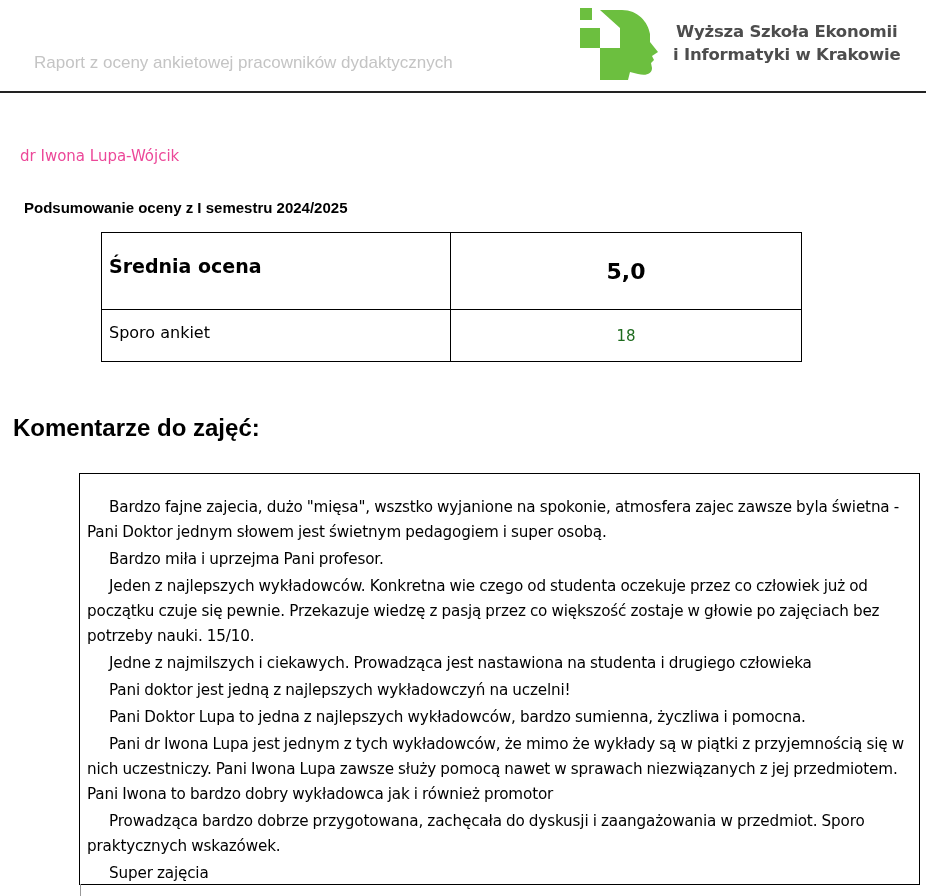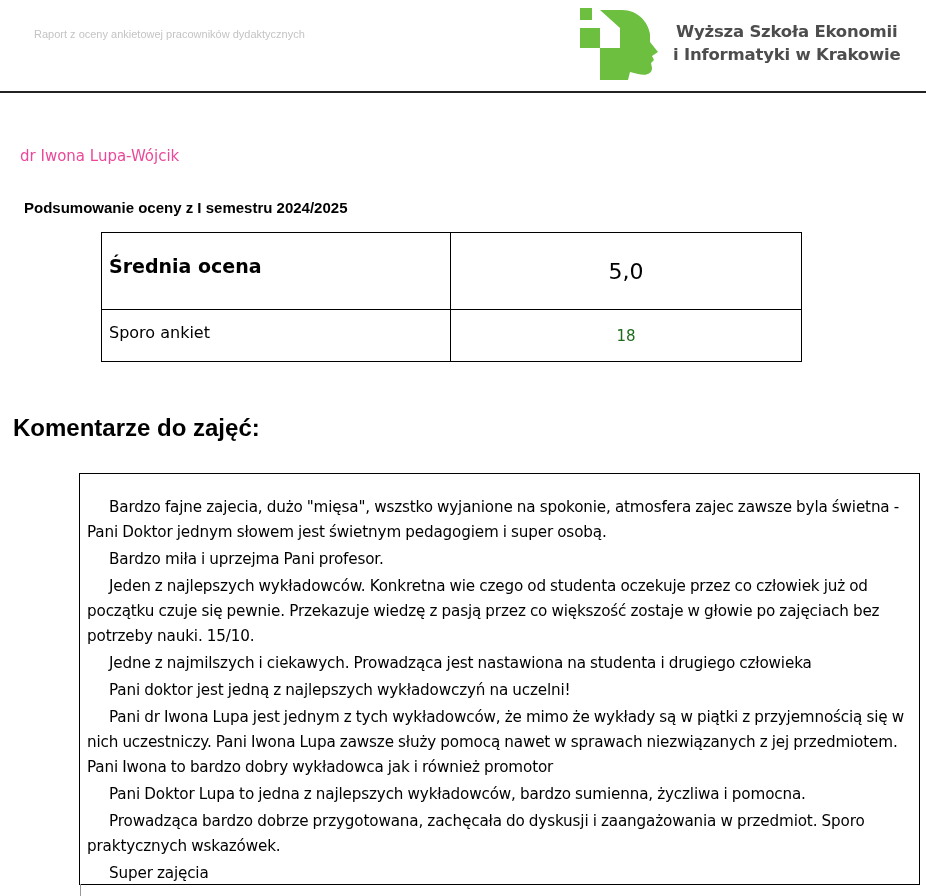--- a/index.html
+++ b/index.html
@@ -1,34 +1,34 @@
 <!DOCTYPE html>
 <html><head>
   <meta charset="utf-8">
   <style>
     html, body { margin: 0; padding: 0; background: #ffffff; }
     body { width: 948px; height: 896px; position: relative; overflow: hidden; font-family: "DejaVu Sans", sans-serif; color: #000; }
 
     .header { position: absolute; left: 0; top: 0; width: 926px; height: 91px; border-bottom: 2px solid #222; }
-    .report-title { position: absolute; left: 34px; top: 28px; font-family: "Liberation Sans", sans-serif; font-size: 11px; color: #c4c4c4; white-space: nowrap; }
+    .report-title { position: absolute; left: 34px; top: 53px; font-family: "Liberation Sans", sans-serif; font-size: 17px; color: #c4c4c4; white-space: nowrap; }
     .logo { position: absolute; left: 580px; top: 8px; width: 80px; height: 72px; }
     .school-name { position: absolute; left: 673px; top: 20px; font-family: "DejaVu Sans", sans-serif; font-size: 16.5px; line-height: 23px; color: #4d4d4d; font-weight: bold; letter-spacing: -0.2px; }
     .school-name span { display: block; white-space: nowrap; text-align: center; }
 
     .person-name { position: absolute; left: 20px; top: 147px; font-family: "DejaVu Sans", sans-serif; font-size: 15px; color: #ec4899; white-space: nowrap; }
     .summary-title { position: absolute; left: 24px; top: 199px; font-family: Liberation Sans, sans-serif; font-size: 15px; font-weight: bold; white-space: nowrap; }
 
     .summary-table { position: absolute; left: 101px; top: 232px; width: 701px; border-collapse: collapse; }
     .summary-table td { border: 1px solid #000; padding: 0; }
     .summary-table .row-avg td { height: 76px; }
     .summary-table .row-count td { height: 51px; }
     .summary-table .label-cell { width: 349px; padding-left: 7px; box-sizing: border-box; margin-top: 24px; }
     .summary-table .value-cell { text-align: center; }
     .avg-label { font-size: 19px; font-weight: bold; position: relative; top: -5px; }
-    .avg-value { font-size: 22px; font-weight: normal; position: relative; top: 0px; }
+    .avg-value { font-size: 22px; font-weight: bold; position: relative; top: 0px; }
     .count-label { font-size: 16px; position: relative; top: -3px; }
     .count-value { font-size: 15px; color: #1e6b1e; }
 
     .comments-heading { position: absolute; left: 13px; top: 414px; font-family: Liberation Sans, sans-serif; font-size: 24px; font-weight: bold; white-space: nowrap; }
 
     .comments-box { position: absolute; left: 79px; top: 473px; width: 841px; height: 412px; border: 1px solid #000; box-sizing: border-box; padding: 21px 8px 0 7px; overflow: hidden; }
     .comment { font-family: "DejaVu Sans", sans-serif; font-size: 15.2px; line-height: 25px; text-indent: 22px; margin: 0 0 2px 0; color: #000; letter-spacing: -0.15px; word-spacing: -0.5px; }
     .stub-line { position: absolute; left: 80px; top: 884px; width: 1px; height: 12px; background: #999; }
   </style>
 </head>
@@ -75,18 +75,18 @@
   </table>
 
 <div class="comments-heading">Komentarze do zajęć:</div>
 
 <div class="comments-box">
   <p class="comment">Bardzo fajne zajecia, dużo "mięsa", wszstko wyjanione na spokonie, atmosfera zajec zawsze byla świetna - Pani Doktor jednym słowem jest świetnym pedagogiem i super osobą.</p>
   <p class="comment">Bardzo miła i uprzejma Pani profesor.</p>
   <p class="comment">Jeden z najlepszych wykładowców. Konkretna wie czego od studenta oczekuje przez co człowiek już od początku czuje się pewnie. Przekazuje wiedzę z pasją przez co większość zostaje w głowie po zajęciach bez potrzeby nauki. 15/10.</p>
   <p class="comment">Jedne z najmilszych i ciekawych. Prowadząca jest nastawiona na studenta i drugiego człowieka</p>
   <p class="comment">Pani doktor jest jedną z najlepszych wykładowczyń na uczelni!</p>
+  <p class="comment">Pani Doktor Lupa to jedna z najlepszych wykładowców, bardzo sumienna, życzliwa i pomocna.</p>
   <p class="comment">Pani dr Iwona Lupa jest jednym z tych wykładowców, że mimo że wykłady są w piątki z przyjemnością się w nich uczestniczy. Pani Iwona Lupa zawsze służy pomocą nawet w sprawach niezwiązanych z jej przedmiotem. Pani Iwona to bardzo dobry wykładowca jak i również promotor</p>
-  <p class="comment">Pani Doktor Lupa to jedna z najlepszych wykładowców, bardzo sumienna, życzliwa i pomocna.</p>
   <p class="comment">Prowadząca bardzo dobrze przygotowana, zachęcała do dyskusji i zaangażowania w przedmiot. Sporo praktycznych wskazówek.</p>
   <p class="comment">Super zajęcia</p>
 </div>
 <div class="stub-line"></div>
 
 </body></html>

